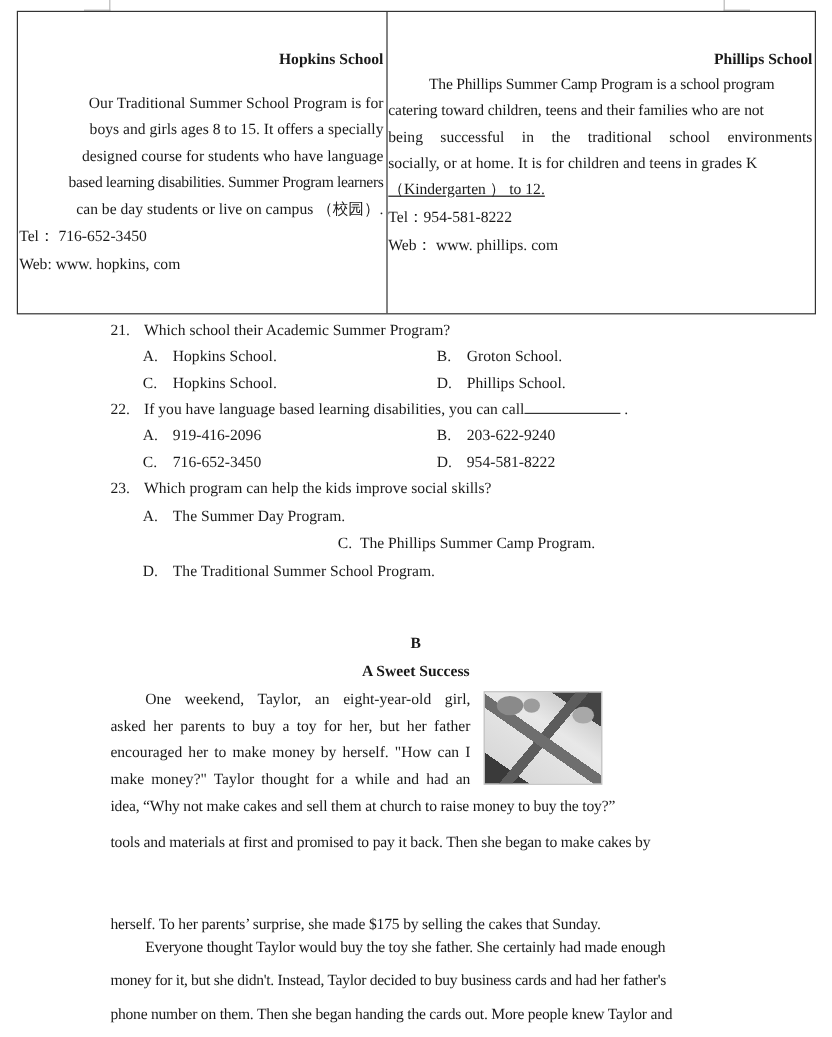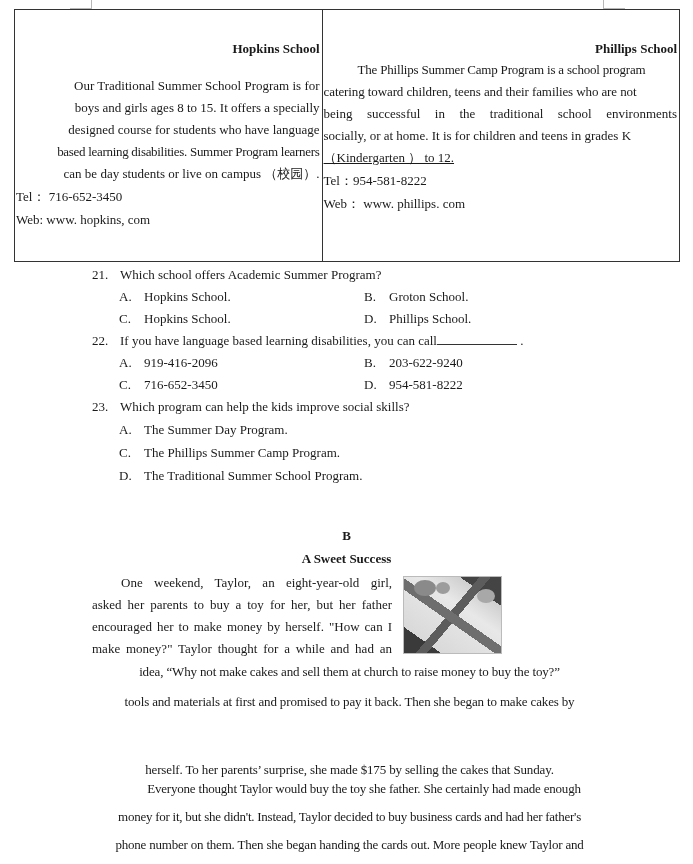--- a/index.html
+++ b/index.html
@@ -120,21 +120,20 @@
     .story {
       position: absolute;
       left: 92px;
       width: 515px;
       font-size: 13px;
     }
     .para-line {
       line-height: 22px;
       height: 22px;
       white-space: nowrap;
-      text-align: center;
     }
     .float-text {
       position: absolute;
       left: 92px;
       top: 572px;
       width: 300px;
       font-size: 13px;
       text-align: justify;
       text-align-last: justify;
     }
@@ -196,21 +195,21 @@
       <div style="line-height:22px;height:22px;white-space:nowrap;text-decoration:underline;">（Kindergarten ） to 12.</div>
     </div>
     <div class="ad-line">Tel：954-581-8222</div>
     <div class="ad-line">Web：  www. phillips. com</div>
   </div>
 </div>
 
 <div class="questions">
 
   <div class="q">
-    <span class="num">21.</span><span>Which school offers Academic Summer Program?</span>
+    <span class="num">21.</span><span>Which school their Academic Summer Program?</span>
   </div>
   <div class="opt-row">
     <span class="opt"><span class="letter">A.</span><span>Hopkins School.</span></span>
     <span class="opt col2"><span class="letter">B.</span><span>Groton School.</span></span>
   </div>
   <div class="opt-row">
     <span class="opt"><span class="letter">C.</span><span>Hopkins School.</span></span>
     <span class="opt col2"><span class="letter">D.</span><span>Phillips School.</span></span>
   </div>
 
@@ -225,21 +224,21 @@
     <span class="opt"><span class="letter">C.</span><span>716-652-3450</span></span>
     <span class="opt col2"><span class="letter">D.</span><span>954-581-8222</span></span>
   </div>
 
   <div class="q">
     <span class="num">23.</span><span>Which program can help the kids improve social skills?</span>
   </div>
   <div class="opt-row" style="height:23px;line-height:23px;">
     <span class="opt"><span class="letter">A.</span><span>The Summer Day Program.</span></span>
   </div>
-  <div class="opt-row" style="height:23px;line-height:23px;">
+  <div class="opt-row" style="height:23px;line-height:23px;text-align:center;">
     <span class="opt"><span class="letter">C.</span><span>The Phillips Summer Camp Program.</span></span>
   </div>
   <div class="opt-row" style="height:23px;line-height:23px;">
     <span class="opt"><span class="letter">D.</span><span>The Traditional Summer School Program.</span></span>
   </div>
 </div>
 
 <div class="section-head" style="top:526px;">B</div>
 <div class="section-head" style="top:549px;">A Sweet Success</div>
 

